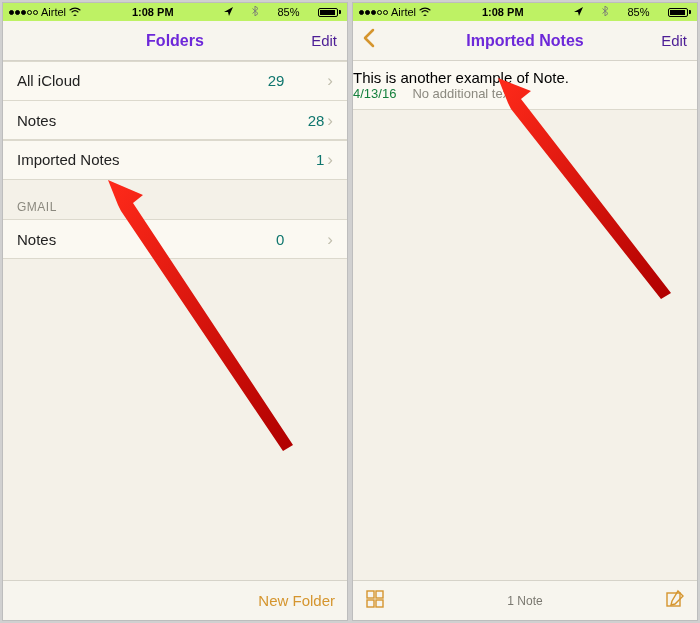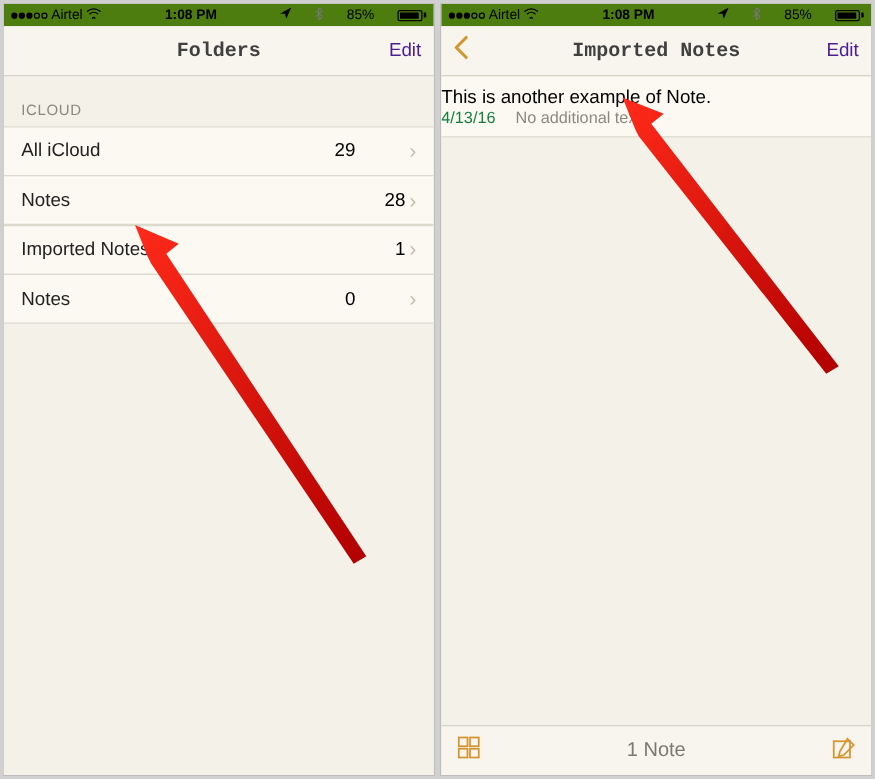--- a/index.html
+++ b/index.html
@@ -17,21 +17,21 @@
       height: 619px;
       background: #f7f5ee;
       position: relative;
       display: flex;
       flex-direction: column;
       border: 1px solid #bdbdbd;
       overflow: hidden;
     }
     .status-bar {
       height: 18px;
-      background: #4d7c0f;
+      background: #bef264;
       display: flex;
       align-items: center;
       justify-content: space-between;
       padding: 0 6px;
       font-size: 11px;
       color: #000;
     }
     .status-left { display: flex; align-items: center; gap: 3px; }
     .status-right { display: flex; align-items: center; gap: 19px; }
     .status-center { font-weight: 700; font-size: 11px; }
@@ -41,21 +41,21 @@
     .wifi-icon { display:inline-block; }
     .nav-bar {
       height: 40px;
       display: flex;
       align-items: center;
       justify-content: center;
       border-bottom: 1px solid #d6d3c9;
       background: #f7f5ee;
       position: relative;
     }
-    .nav-title { font-size: 16px; font-weight: 600; color: #404040; font-family: Liberation Mono, monospace; }
+    .nav-title { font-size: 16px; font-weight: 600; color: #6d28d9; }
     .nav-right {
       position: absolute;
       right: 10px;
       color: #4c1d95;
       font-size: 15px;
     }
     .nav-left {
       position: absolute;
       left: 8px;
       color: #d5952e;
@@ -75,34 +75,34 @@
       border-top: 0.5px solid #dcd9cd;
       border-bottom: 0.5px solid #dcd9cd;
       height: 40px;
       display: flex;
       align-items: center;
       padding: 0 14px;
       position: relative;
       margin-top: -0.5px;
     }
     .row-text { flex: 1; font-size: 15px; color: #222; }
-    .row-count { font-size: 15px; color: #000000; margin-right: 3px; }
+    .row-count { font-size: 15px; color: #0f766e; margin-right: 3px; }
     .row-chevron { color: #c2bfae; font-size: 17px; line-height: 1; }
     .bottom-bar {
       height: 40px;
       border-top: 0.5px solid #d6d3c9;
       background: #f7f5ee;
       display: flex;
       align-items: center;
       justify-content: space-between;
       padding: 0 12px;
       position: relative;
     }
     .bottom-right { color: #d5952e; font-size: 15px; position: absolute; right: 12px; }
-    .bottom-center { font-size: 16px; color: #7a7870; position: absolute; left: 50%; transform: translateX(-50%); }
+    .bottom-center { font-size: 12px; color: #7a7870; position: absolute; left: 50%; transform: translateX(-50%); }
     .bottom-left, .bottom-compose { color: #d5952e; }
     .note-item { padding: 8px 0; border-bottom: 0.5px solid #dcd9cd; background: #fbf9f2;}
     .note-title { font-size: 15px; color: #000; }
     .note-sub { font-size: 13px; color: #8b897f; }
     .note-date { color: #15803d; margin-right: 16px; }
     .battery { display:inline-flex; align-items:center; gap:1px;}
     .battery-body { width:20px; height:9px; border:0.8px solid #000; border-radius:2px; position:relative;}
     .battery-fill { position:absolute; left:1px; top:1px; bottom:1px; width:80%; background:#000; }
     .battery-cap { width:1.5px; height:4px; background:#000; border-radius:0 1px 1px 0; }
     .arrow {
@@ -153,44 +153,47 @@
       </span>
     </div>
   </div>
 
   <div class="nav-bar">
     <div class="nav-title">Folders</div>
     <div class="nav-right">Edit</div>
   </div>
 
   <div class="content">
-    <div class="section-header">ICLOUD</div>
     <div class="list-row group-top">
       <span class="row-text">All iCloud</span>
       <span class="row-count">29</span>
       <span class="row-chevron">›</span>
     </div>
     <div class="list-row">
       <span class="row-text">Notes</span>
       <span class="row-count">28</span>
       <span class="row-chevron">›</span>
     </div>
     <div class="list-row">
       <span class="row-text">Imported Notes</span>
       <span class="row-count">1</span>
       <span class="row-chevron">›</span>
     </div>
 
+    <div class="section-header">GMAIL</div>
     <div class="list-row group-top">
       <span class="row-text">Notes</span>
       <span class="row-count">0</span>
       <span class="row-chevron">›</span>
     </div>
   </div>
 
+  <div class="bottom-bar">
+    <span class="bottom-right">New Folder</span>
+  </div>
 
   <div class="arrow" style="left:90px; top:172px;">
     <svg width="210" height="280" viewBox="0 0 210 280">
       <defs>
         <linearGradient id="rg1" x1="0" y1="0" x2="1" y2="1">
           <stop offset="0%" stop-color="#ff2a1a"></stop>
             <stop offset="100%" stop-color="#b00000"></stop>
         </linearGradient>
       </defs>
       <path d="M25 30 L15 5 L50 20 L40 28 L200 270 L190 276 L28 36 Z" fill="url(#rg1)"></path>

